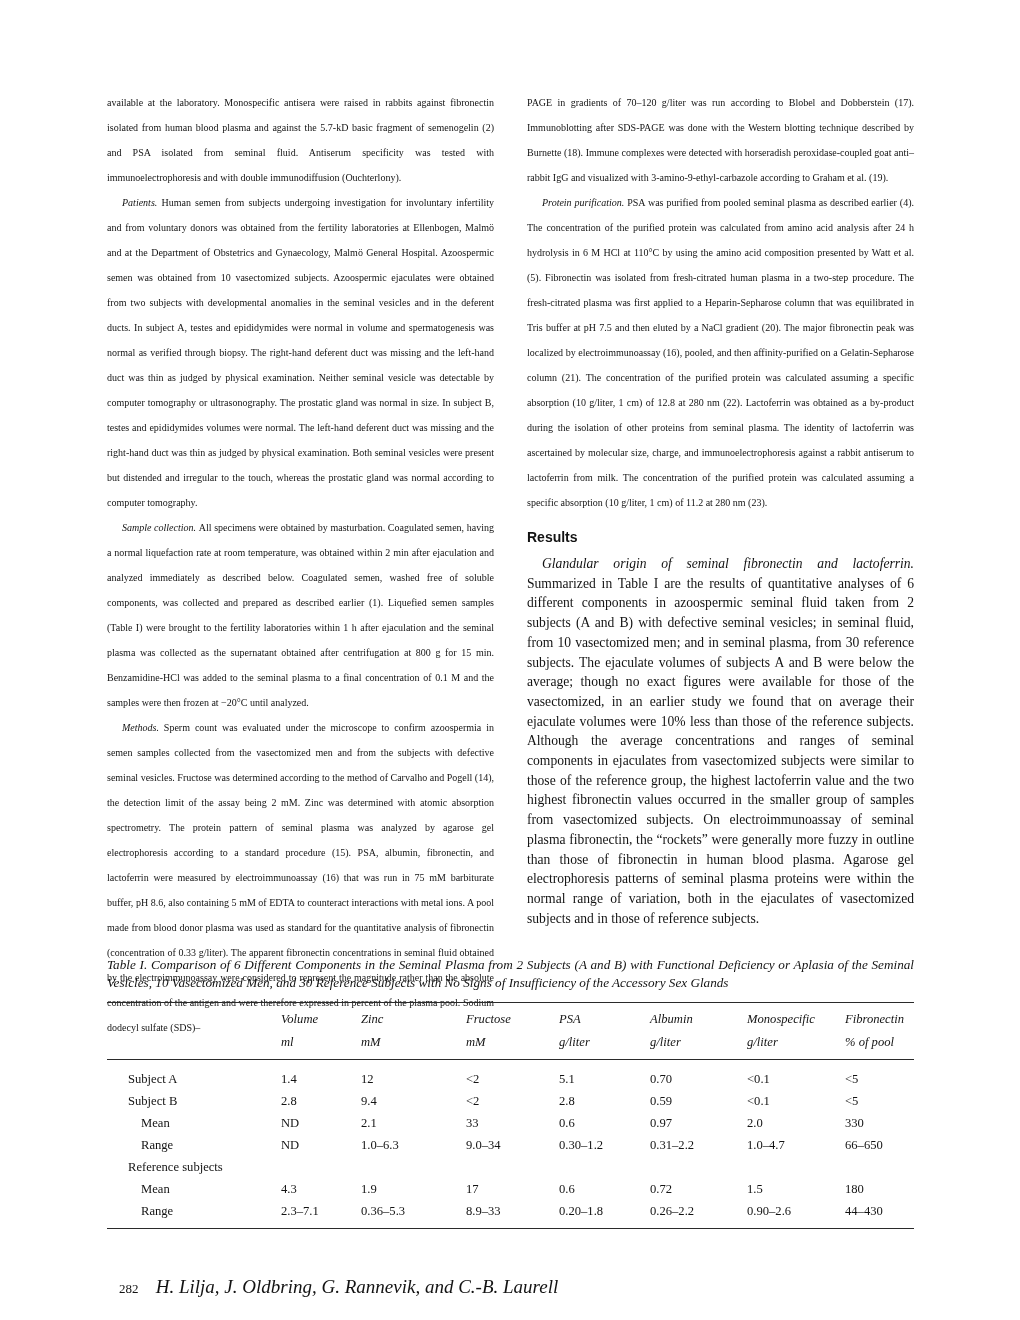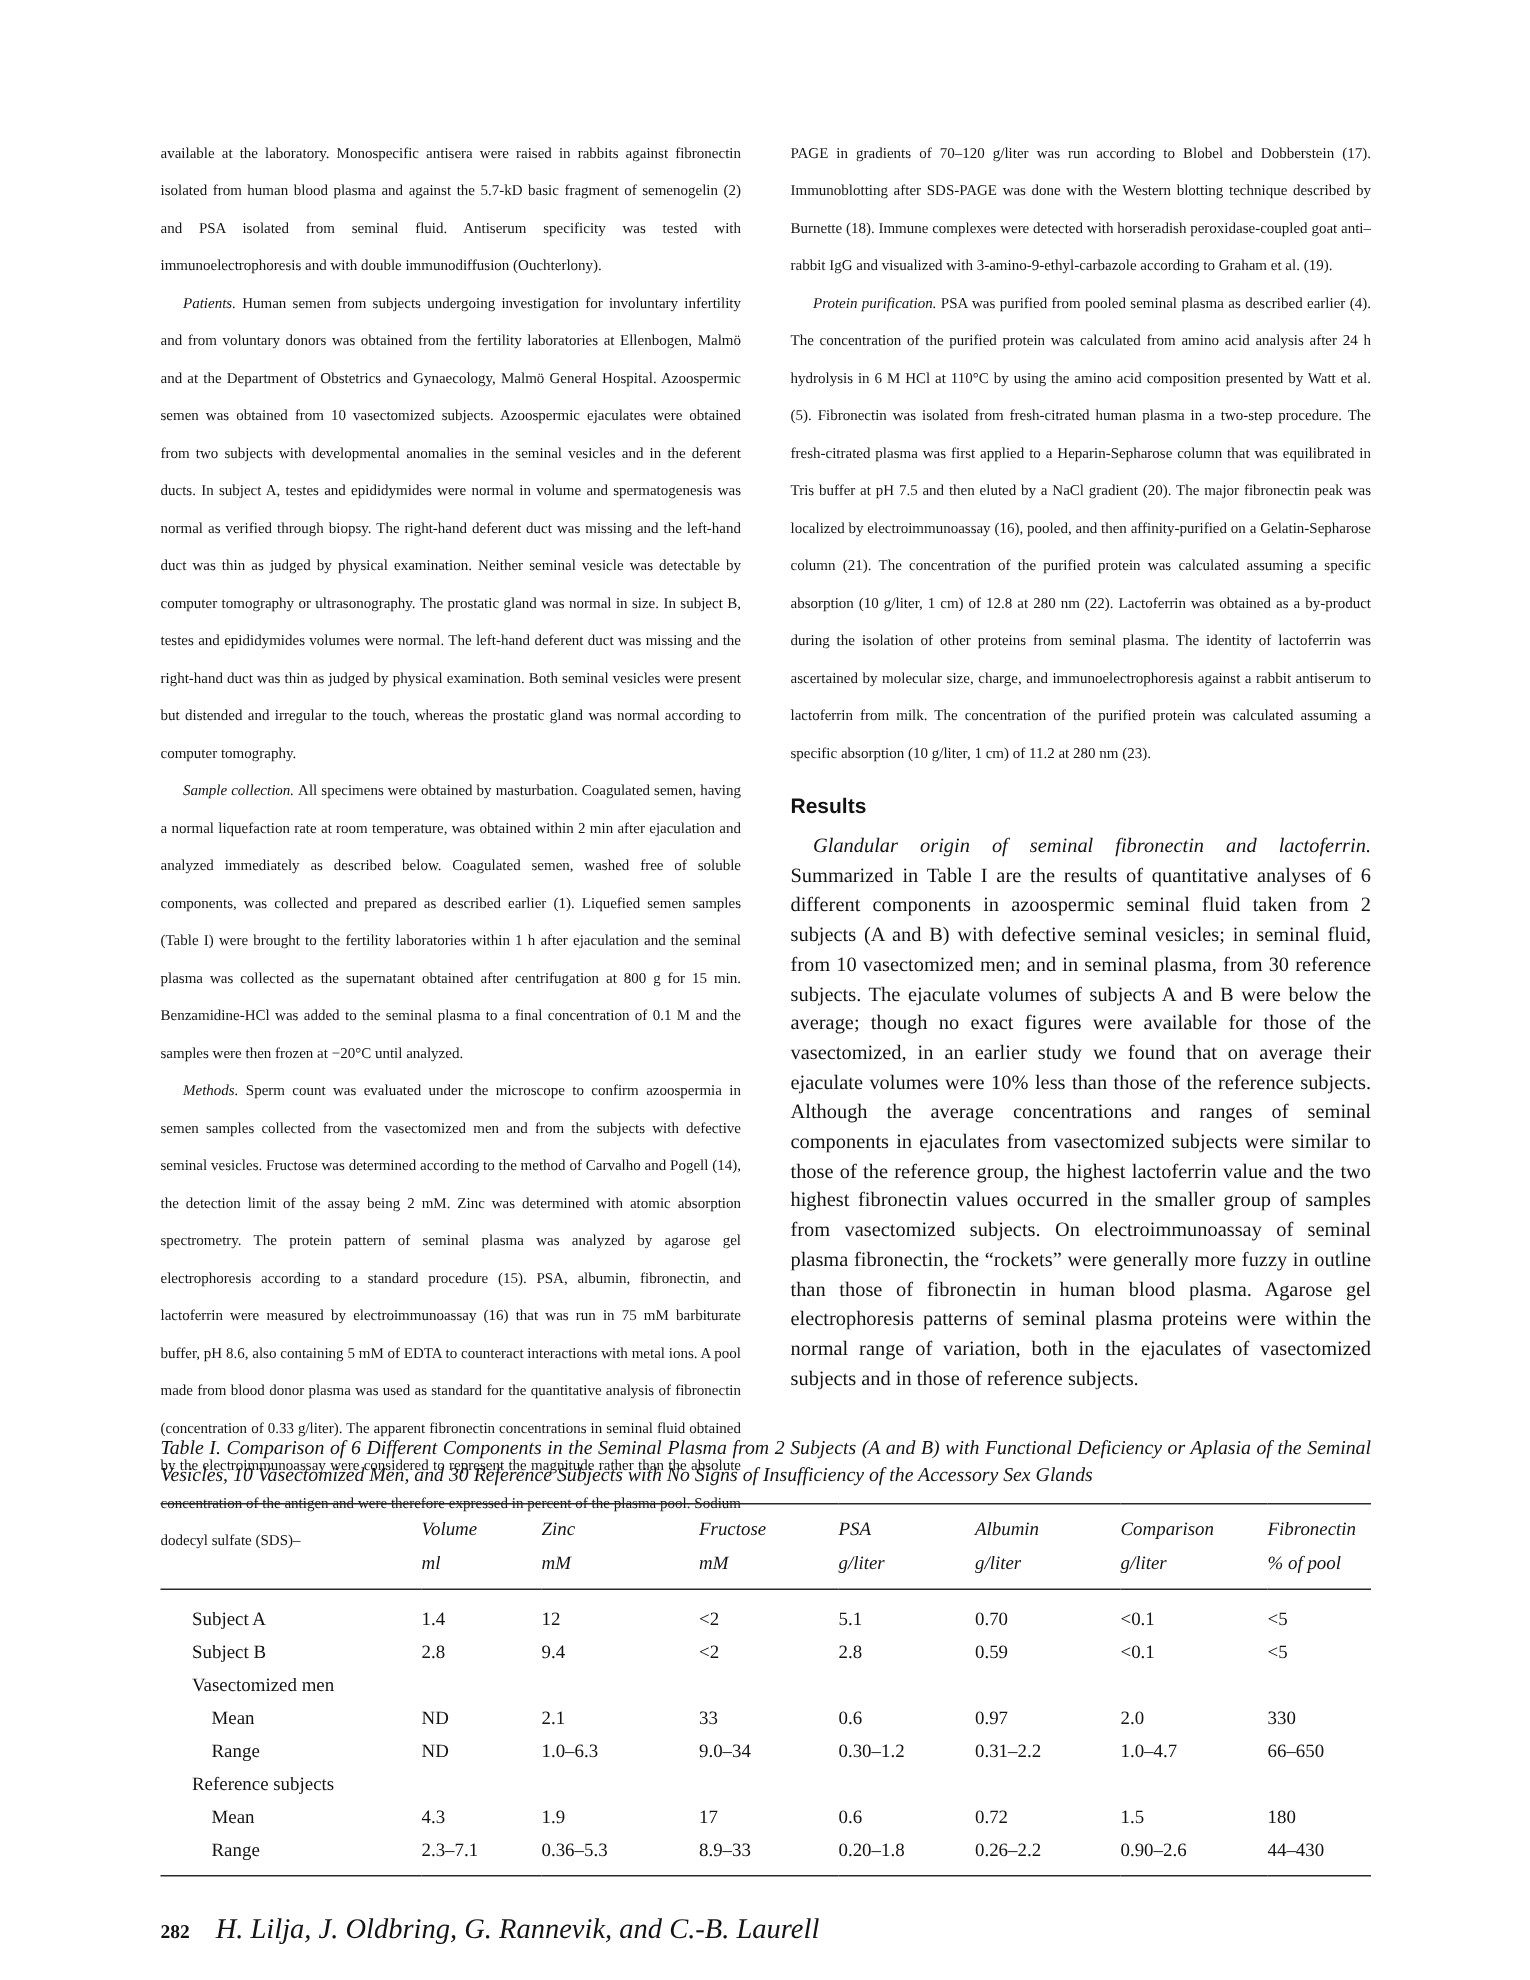--- a/index.html
+++ b/index.html
@@ -20,21 +20,21 @@
                         white-space:nowrap;overflow:visible;}
   .dtable thead th{font-style:italic;}
   tr.names th{border-top:1.2px solid #2a2a2a;padding-top:9px;padding-bottom:5px;}
   tr.units th{padding-bottom:9px;border-bottom:1.2px solid #2a2a2a;}
   .dtable tbody tr.first td{padding-top:12px;}
   .dtable tbody tr.last td{padding-bottom:9px;border-bottom:1.2px solid #2a2a2a;}
   td.label{padding-left:21px;}
   td.label.sub{padding-left:34px;}
   .table-footnote{font-size:12.6px;margin:12px 0 0;}
   .page-footer{position:absolute;left:107px;top:1276px;font-size:13px;}
-  .page-footer .pageno{font-weight:bold;}
+  .page-footer .pageno{font-weight:normal;margin-left:12px;}
   .page-footer .authors{font-style:italic;margin-left:14px;font-size:19px;}
 </style>
 </head>
 <body>
 
 <div class="page">
 
   <div class="columns">
     <div class="col">
         <p class="para">available at the laboratory. Monospecific antisera were raised in rabbits against fibronectin isolated from human blood plasma and against the 5.7-kD basic fragment of semenogelin (2) and PSA isolated from seminal fluid. Antiserum specificity was tested with immunoelectrophoresis and with double immunodiffusion (Ouchterlony).</p>
@@ -64,21 +64,21 @@
           <col style="width:69px">
       </colgroup>
       <thead>
         <tr class="names">
             <th></th>
             <th>Volume</th>
             <th>Zinc</th>
             <th>Fructose</th>
             <th>PSA</th>
             <th>Albumin</th>
-            <th>Comparison</th>
+            <th>Monospecific</th>
             <th>Fibronectin</th>
           </tr>
         <tr class="units">
             <th></th>
             <th>ml</th>
             <th>mM</th>
             <th>mM</th>
             <th>g/liter</th>
             <th>g/liter</th>
             <th>g/liter</th>
@@ -98,30 +98,20 @@
           </tr>
           <tr>
             <td class="label">Subject B</td>
             <td>2.8</td>
             <td>9.4</td>
             <td>&lt;2</td>
             <td>2.8</td>
             <td>0.59</td>
             <td>&lt;0.1</td>
             <td>&lt;5</td>
-          </tr>
-          <tr>
-            <td class="label">Vasectomized men</td>
-            <td></td>
-            <td></td>
-            <td></td>
-            <td></td>
-            <td></td>
-            <td></td>
-            <td></td>
           </tr>
           <tr>
             <td class="label sub">Mean</td>
             <td>ND</td>
             <td>2.1</td>
             <td>33</td>
             <td>0.6</td>
             <td>0.97</td>
             <td>2.0</td>
             <td>330</td>

